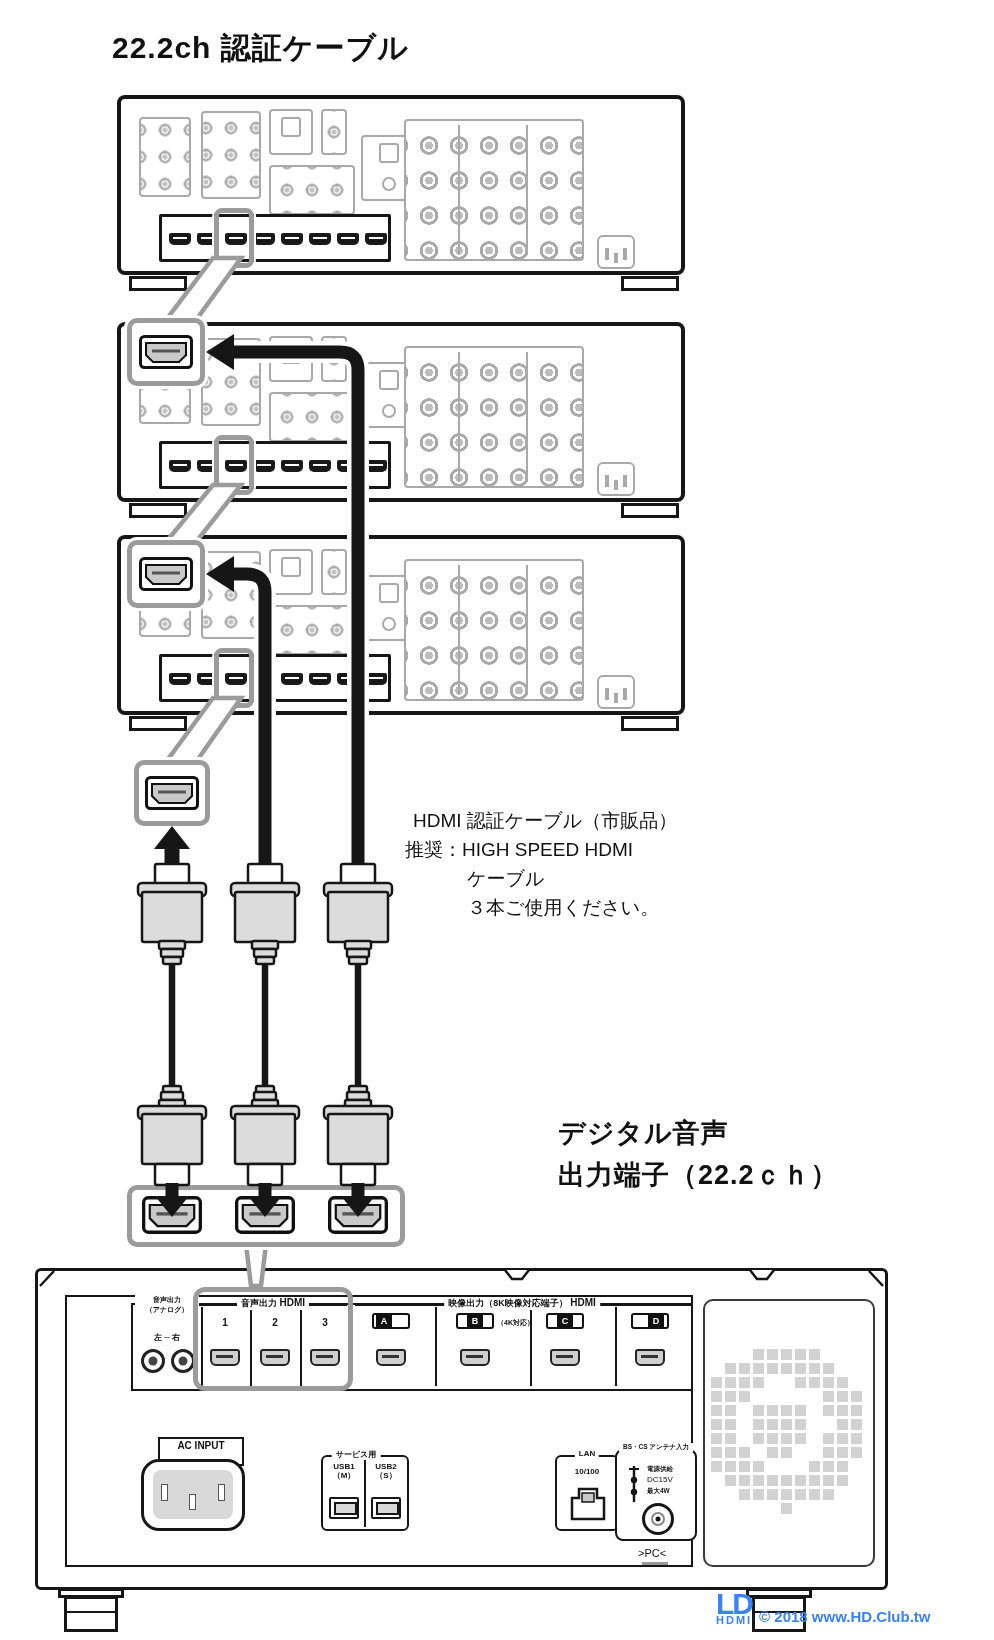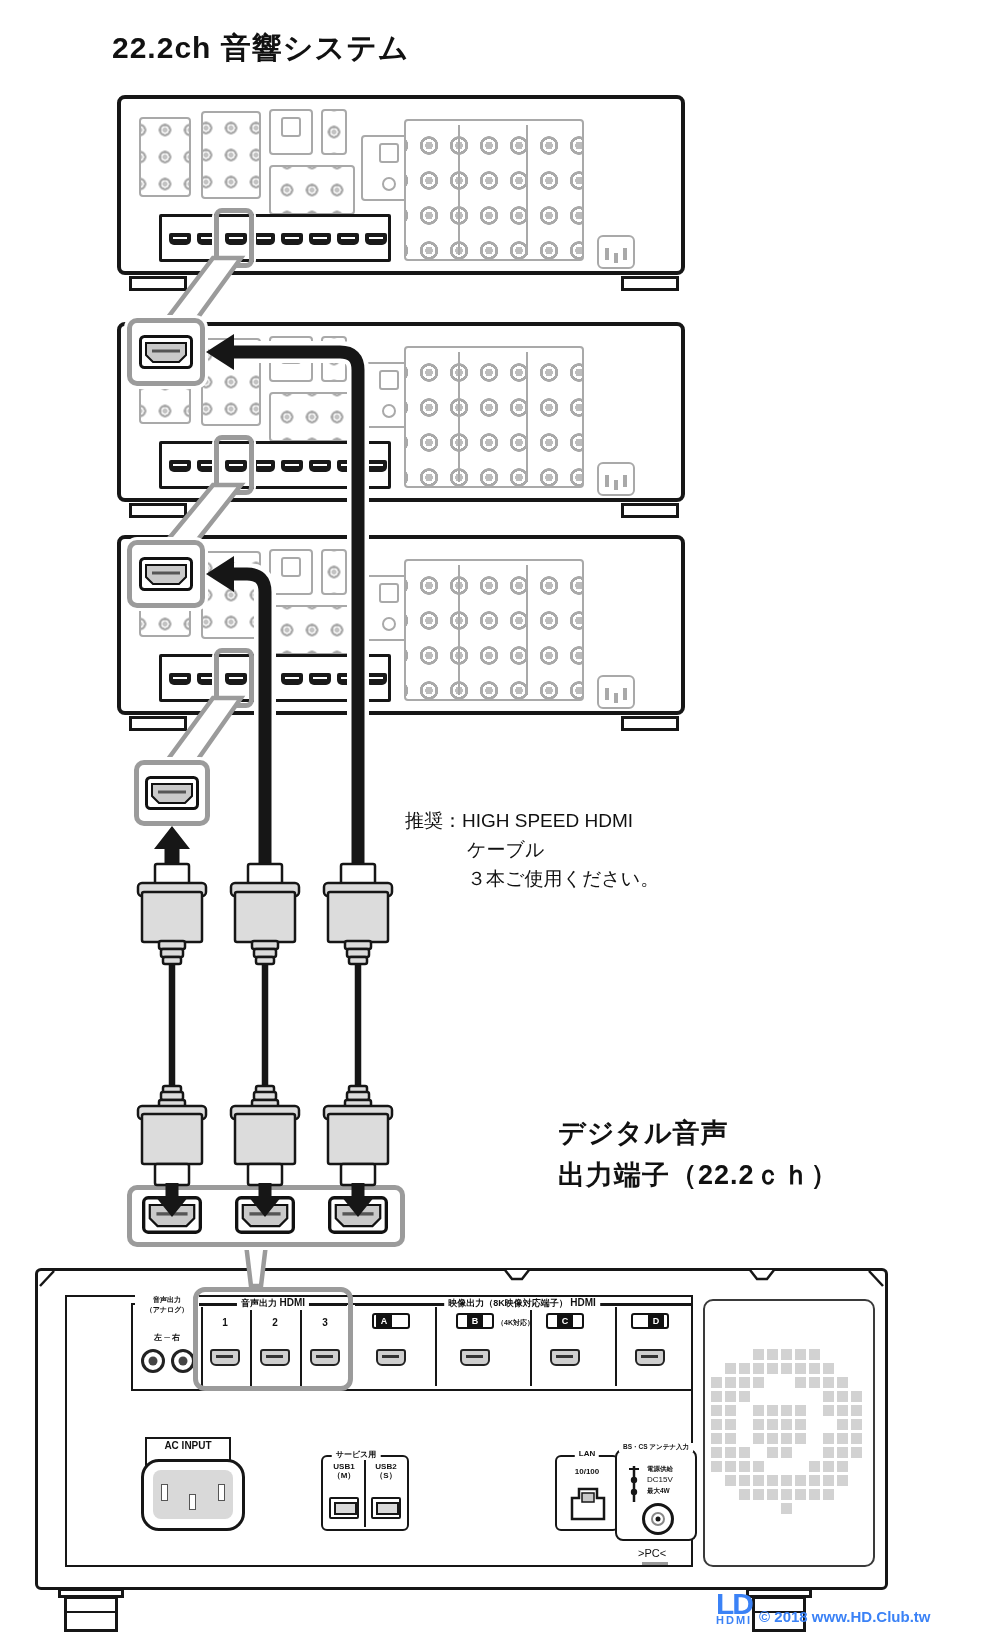--- a/index.html
+++ b/index.html
@@ -179,21 +179,21 @@
       <div class="vline" style="left:52px"></div>
       <div class="vline" style="left:120px"></div>
     </div>
     <div class="acin" style="left:476px;top:136px;width:38px;height:34px">
       <i style="left:6px;top:11px;width:4px;height:12px"></i>
       <i style="right:6px;top:11px;width:4px;height:12px"></i>
       <i style="left:15px;bottom:4px;width:4px;height:10px"></i>
     </div>
   </div>
 
-  <div class="title">22.2ch 音響システム</div>
+  <div class="title">22.2ch 認証ケーブル</div>
 
   <svg class="abs" width="994" height="1640" style="left:0;top:0;z-index:2" viewBox="0 0 994 1640">
     <polygon points="213,258 241,258 196,320 166,320" fill="#fff" stroke="#9b9b9b" stroke-width="4.5"></polygon>
     <polygon points="213,485 241,485 196,542 166,542" fill="#fff" stroke="#9b9b9b" stroke-width="4.5"></polygon>
     <polygon points="213,698 241,698 196,762 166,762" fill="#fff" stroke="#9b9b9b" stroke-width="4.5"></polygon>
     <polygon points="246,1244 266,1244 261,1286 251,1286" fill="#fff" stroke="#9b9b9b" stroke-width="4.5"></polygon>
     <path d="M505 1270 l7 9 h10 l7 -9" fill="#fff" stroke="#161616" stroke-width="2.5"></path>
     <path d="M750 1270 l7 9 h10 l7 -9" fill="#fff" stroke="#161616" stroke-width="2.5"></path>
     <path d="M40 1286 L54 1271" stroke="#161616" stroke-width="2.5"></path>
     <path d="M869 1271 L883 1286" stroke="#161616" stroke-width="2.5"></path>
@@ -288,20 +288,21 @@
       <rect x="349" y="1086" width="18" height="7" rx="2" fill="#dcdcdc" stroke="#161616" stroke-width="2.5"></rect>
       <rect x="347" y="1092" width="22" height="8" rx="2" fill="#dcdcdc" stroke="#161616" stroke-width="2.5"></rect>
       <rect x="345" y="1100" width="26" height="8" rx="2" fill="#dcdcdc" stroke="#161616" stroke-width="2.5"></rect>
       <rect x="324" y="1106" width="68" height="13" rx="4" fill="#dcdcdc" stroke="#161616" stroke-width="2.5"></rect>
       <rect x="328" y="1114" width="60" height="50" rx="2" fill="#dcdcdc" stroke="#161616" stroke-width="2.5"></rect>
       <rect x="341" y="1164" width="34" height="21" rx="2" fill="#fff" stroke="#161616" stroke-width="2.5"></rect>
       <polygon points="351.5,1183 364.5,1183 364.5,1196 375,1196 358,1217 341,1196 351.5,1196" fill="#161616"></polygon>
     </svg>
 
   <div class="note">
+    <p style="padding-left:8px">HDMI 認証ケーブル（市販品）</p>
     <p>推奨：HIGH SPEED HDMI</p>
     <p class="ind">ケーブル</p>
     <p class="ind">３本ご使用ください。</p>
   </div>
   <div class="biglabel">
     <p>デジタル音声</p>
     <p>出力端子（22.2ｃｈ）</p>
   </div>
 
   <div class="dev">
@@ -356,21 +357,21 @@
       <span style="font-weight:800;font-size:10px">HDMI</span>
     </div>
     <div class="hline" style="left:317px;top:33px;width:338px"></div>
     <div class="hdr" style="left:484px;top:26px">
       <span>映像出力（8K映像対応端子）</span>
       <span style="font-weight:800;font-size:10px">HDMI</span>
     </div>
 
     <div class="abs" style="left:155px;top:16px;width:160px;height:104px;border:5px solid #9b9b9b;border-radius:12px;z-index:3"></div>
 
-    <div class="abs" style="left:107px;top:166px;width:86px;height:29px;border:2.5px solid #161616;text-align:center;font-size:10px;font-weight:bold;line-height:14px">AC INPUT</div>
+    <div class="abs" style="left:120px;top:166px;width:86px;height:29px;border:2.5px solid #161616;text-align:center;font-size:10px;font-weight:bold;line-height:14px">AC INPUT</div>
     <div class="abs" style="left:103px;top:188px;width:104px;height:72px;border:3.5px solid #161616;border-radius:18px;background:#fff">
       <div class="abs" style="left:9px;top:8px;width:80px;height:49px;background:#d9d9d9;border-radius:8px"></div>
       <div class="abs" style="left:17px;top:22px;width:7px;height:17px;background:#fff;border:1.5px solid #555"></div>
       <div class="abs" style="left:74px;top:22px;width:7px;height:17px;background:#fff;border:1.5px solid #555"></div>
       <div class="abs" style="left:45px;top:32px;width:7px;height:16px;background:#fff;border:1.5px solid #555"></div>
     </div>
 
     <div class="grpbox" style="left:283px;top:184px;width:88px;height:76px;border-radius:6px">
       <div class="rvline" style="left:41px;top:2px;height:68px"></div>
       <div class="abs t8" style="left:0;top:5px;width:42px;text-align:center;font-weight:bold;line-height:9px">

